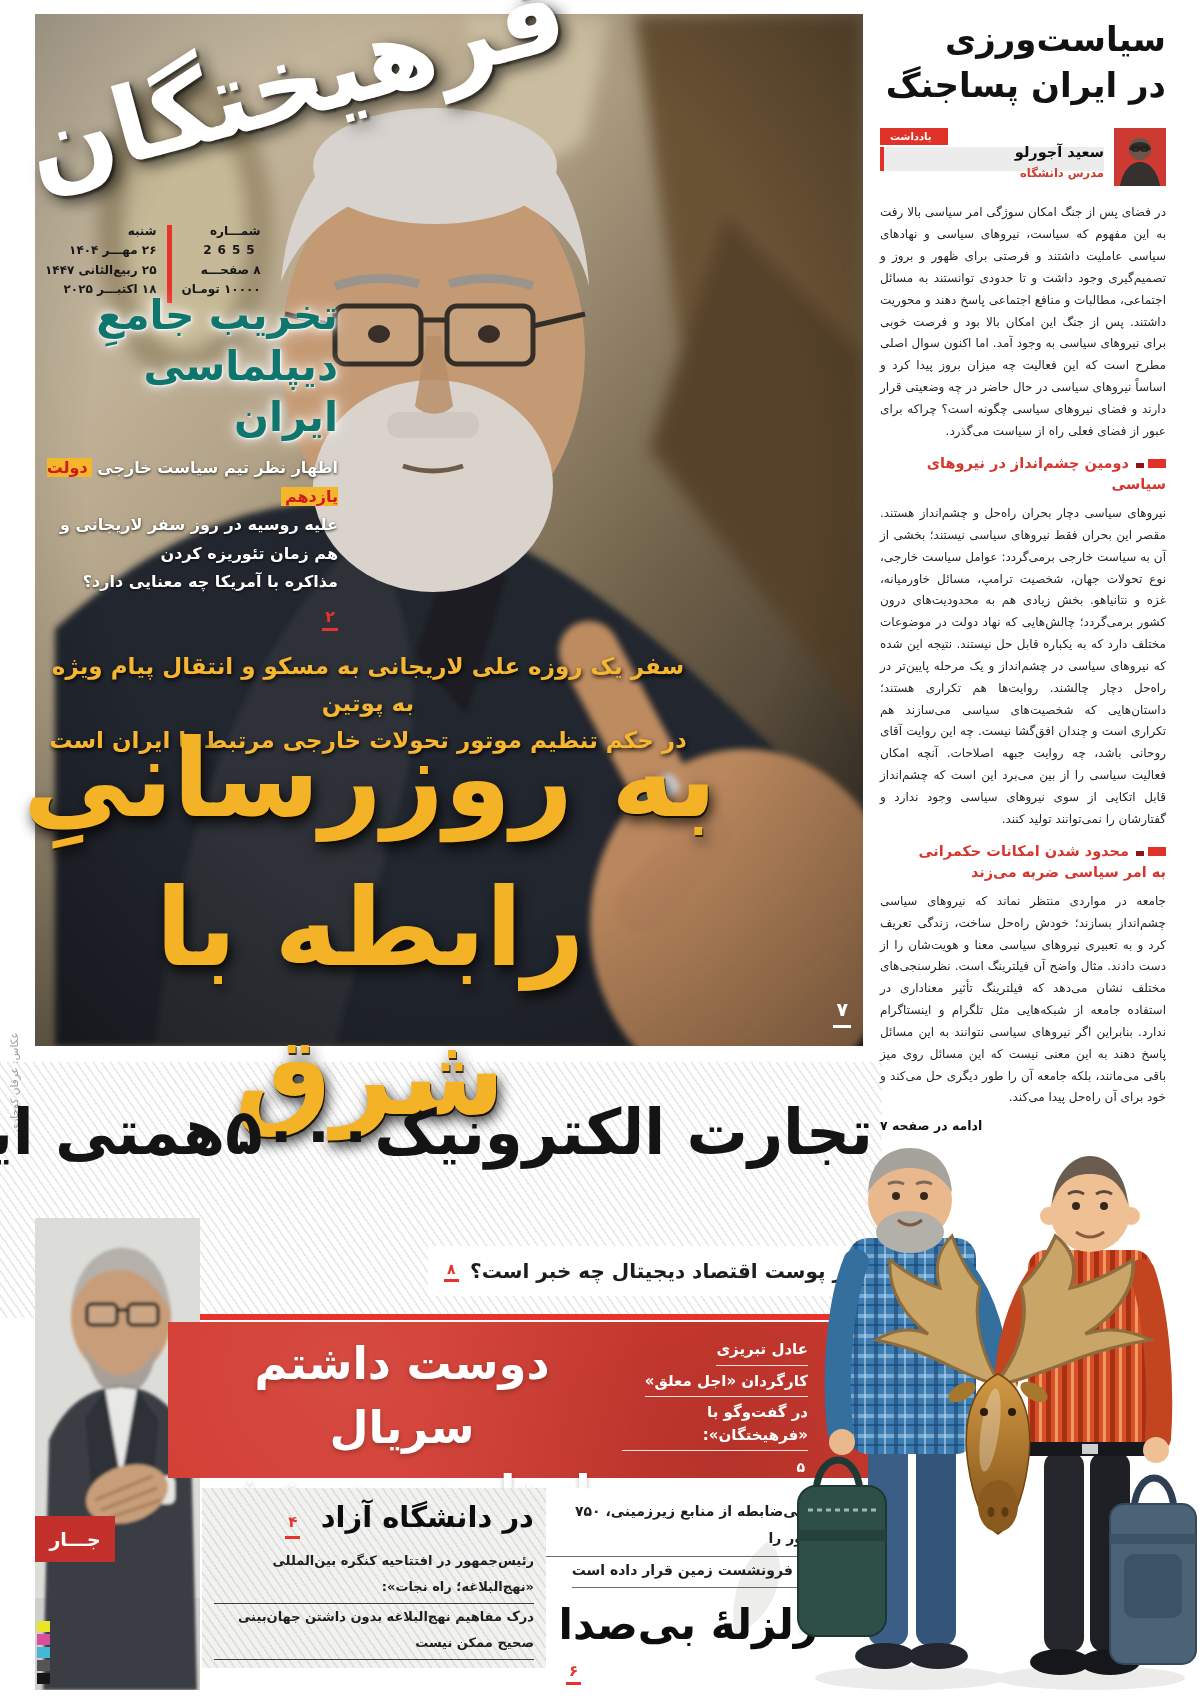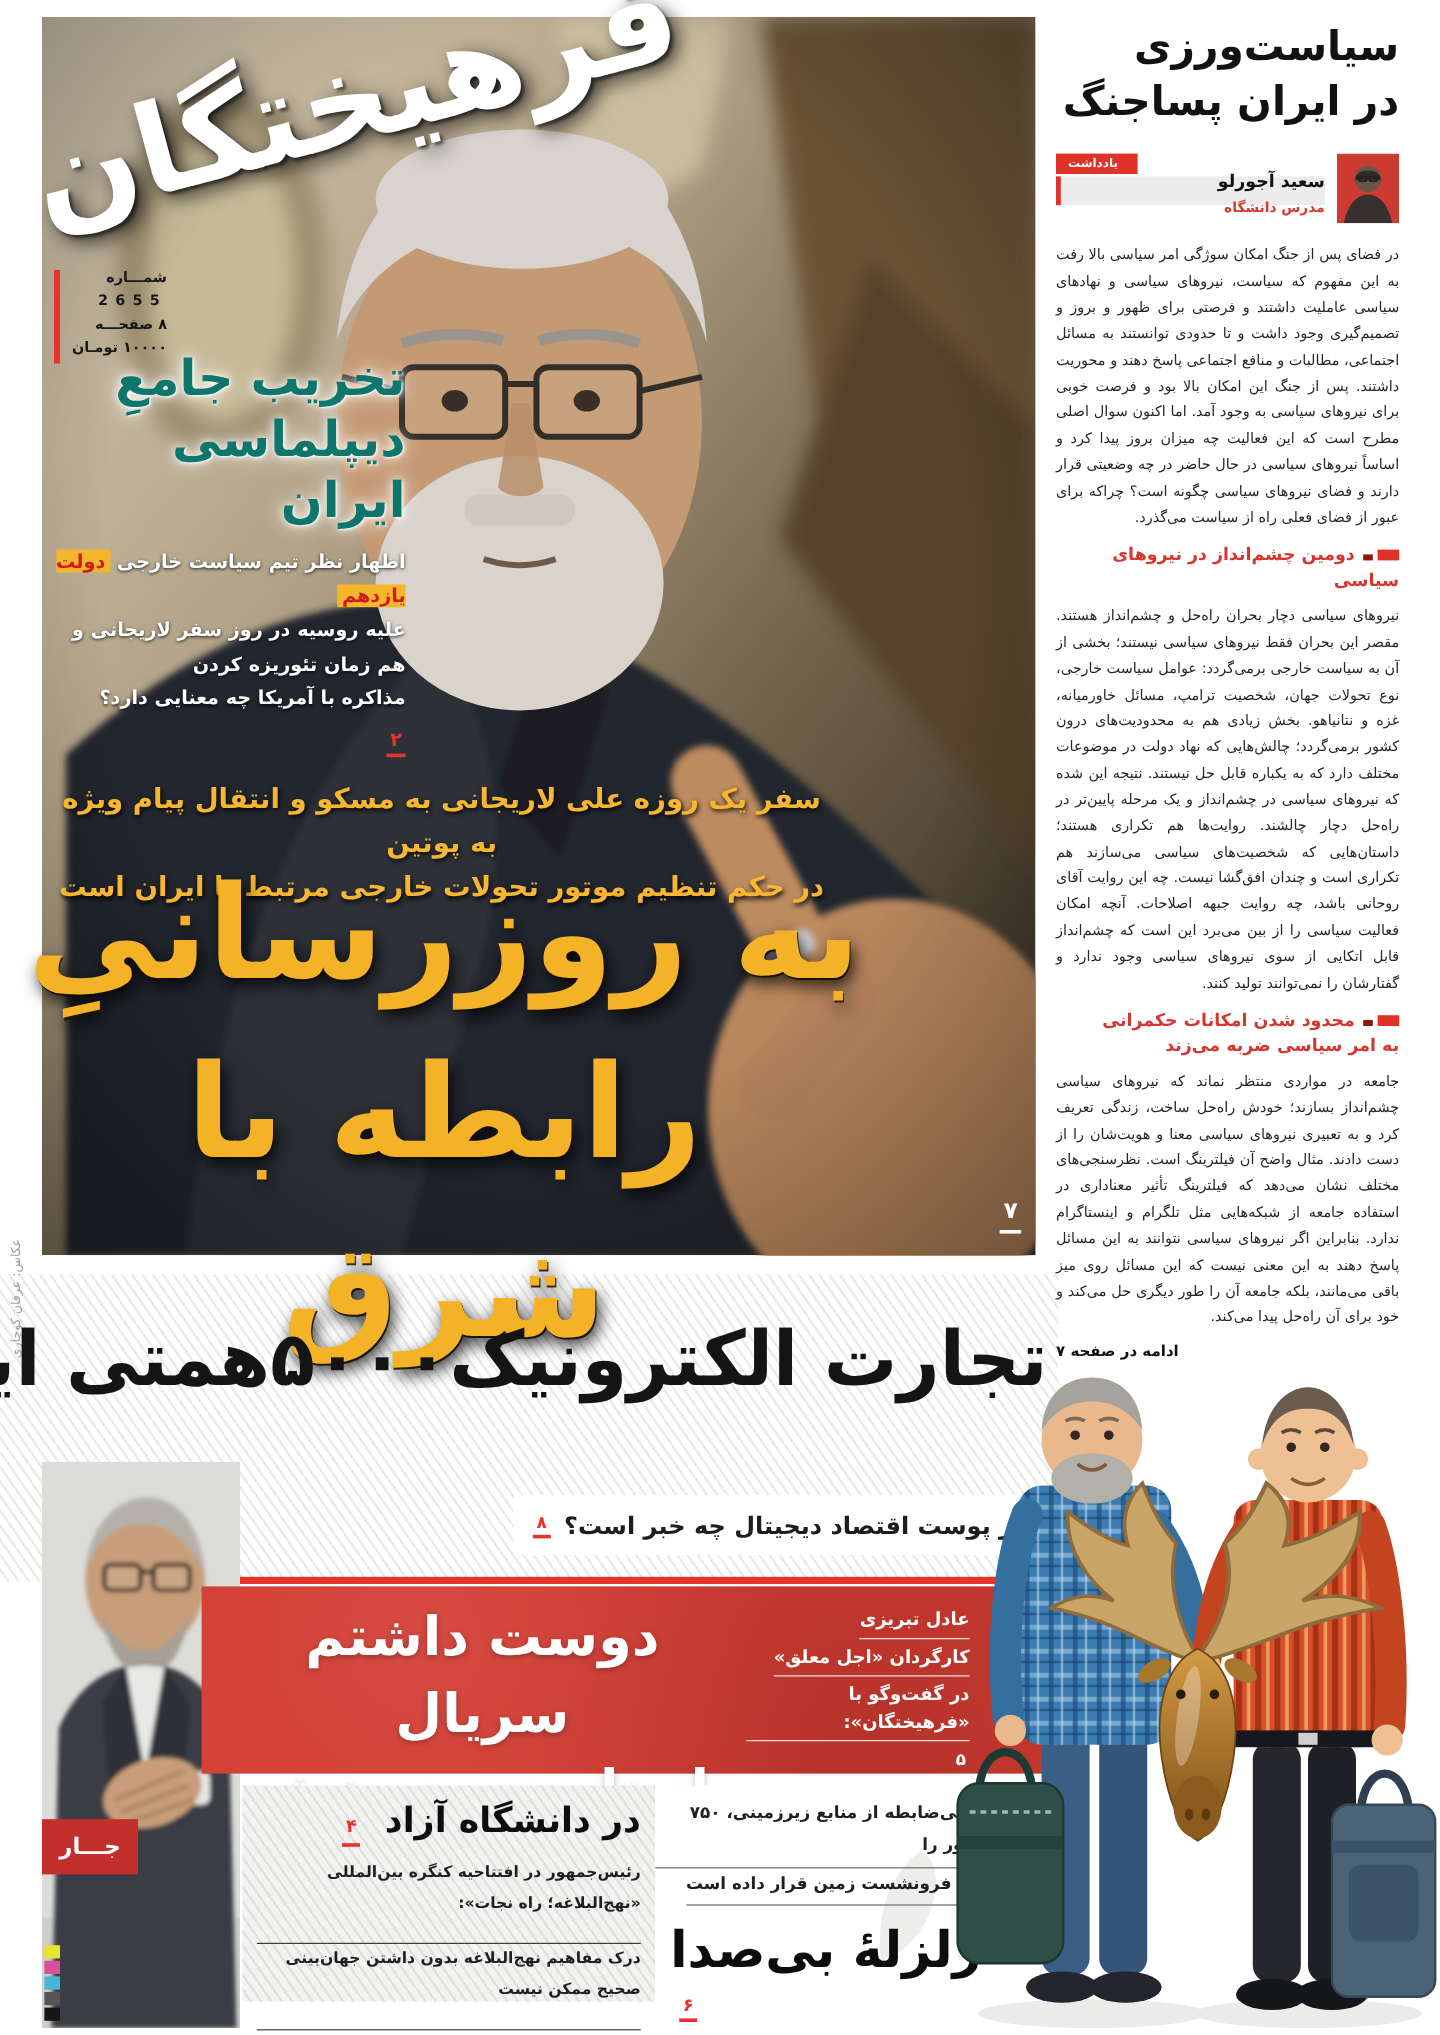--- a/index.html
+++ b/index.html
@@ -82,21 +82,21 @@
   
   #pz-photo{left:35px;top:1218px;width:165px;height:472px;overflow:hidden;}
   .pz-mark{position:absolute;left:0;top:298px;width:80px;height:46px;background:#c3302b;color:#fff;
         font-size:19px;font-weight:bold;display:flex;align-items:center;justify-content:center;}
   .cmyk{position:absolute;left:2px;bottom:6px;}
   .cmyk i{display:block;width:13px;height:11px;margin-top:2px;}
   #pz-box{left:202px;top:1488px;width:344px;height:180px;box-sizing:border-box;padding:8px 12px;
         text-align:right;background:repeating-linear-gradient(55deg,#f2f2f1 0 5px,#e0e0de 5px 7px);}
   .pz-head{font-size:29px;font-weight:bold;color:#0d0d0e;line-height:1.5;}
   .pz-dek{margin-top:8px;font-size:13px;font-weight:bold;color:#1f1f1f;line-height:2.05;}
-  .pz-dek .line{border-bottom:1px solid #3c3c3c;padding-bottom:18px;display:inline-block;}
+  .pz-dek .line{border-bottom:1px solid #3c3c3c;padding-bottom:2px;display:inline-block;}
   
   #quake{left:546px;top:1488px;width:330px;height:208px;background:#fff;}
   .qk-deco{position:absolute;right:14px;top:46px;}
   .qk-kicker{position:relative;text-align:right;padding:10px 14px 0 0;font-size:14px;
         font-weight:bold;color:#202020;line-height:1.95;}
   .qk-kicker .line{display:inline-block;border-bottom:1px solid #6a6a6a;padding-bottom:3px;}
   .qk-head{position:relative;text-align:right;padding-right:58px;margin-top:12px;font-size:42px;
         font-weight:bold;color:#0d0d0e;}
   .qk-ref{text-align:left;padding-left:20px;margin-top:12px;}
   
@@ -169,20 +169,26 @@
         <rect x="598" y="768" width="46" height="20" rx="7" transform="rotate(-28 621 778)" fill="#d8dade"></rect>
       </g>
       <rect width="828" height="1032" fill="url(#pg-vin)"></rect>
     </svg>
     <div id="photo-pageref" class="pageref">۷</div>
   </div>
 
   <div class="abs rtl" id="logo">فرهیختگان</div>
 
   <div class="abs" id="dateline">
+    <div class="dl-col rtl">
+      <div>شنبه</div>
+      <div>۲۶ مهـــر ۱۴۰۴</div>
+      <div>۲۵ ربیع‌الثانی ۱۴۴۷</div>
+      <div>۱۸ اکتبـــر ۲۰۲۵</div>
+    </div>
     <div id="dl-bar"></div>
     <div class="dl-col rtl">
       <div>شمـــاره</div>
       <div class="dl-num">2655</div>
       <div>۸ صفحـــه</div>
       <div>۱۰۰۰۰ تومـان</div>
     </div>
   </div>
 
   <div class="abs rtl" id="diplomacy">

